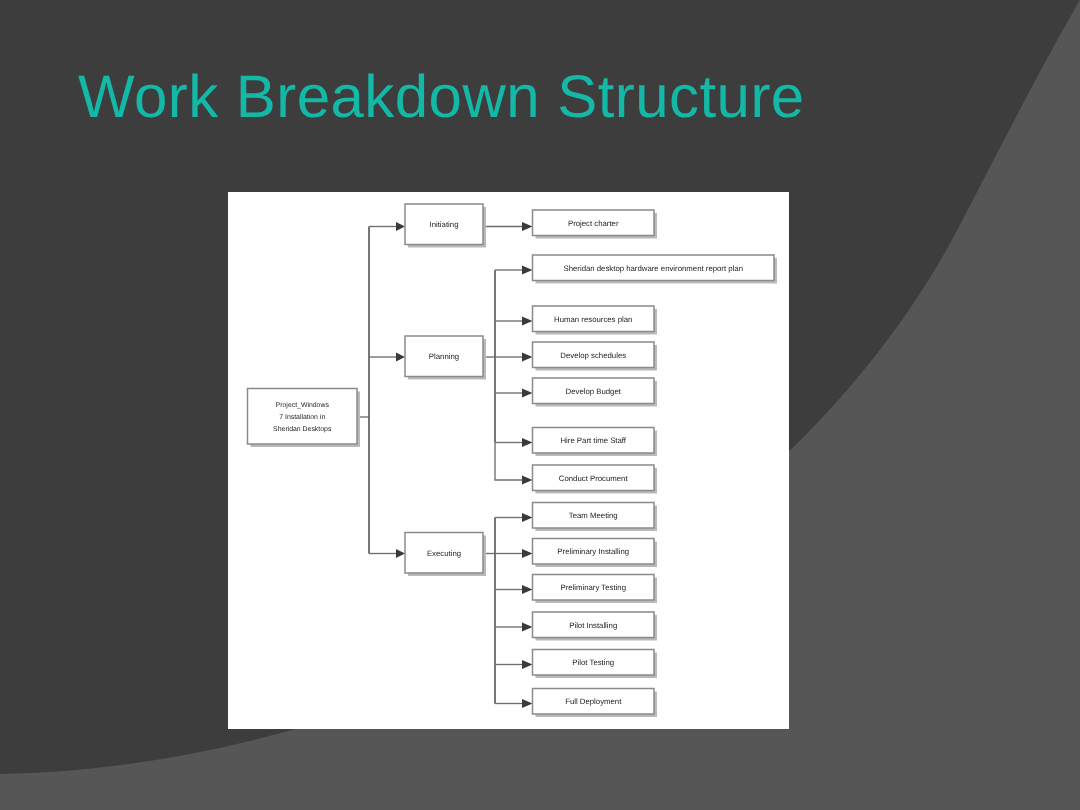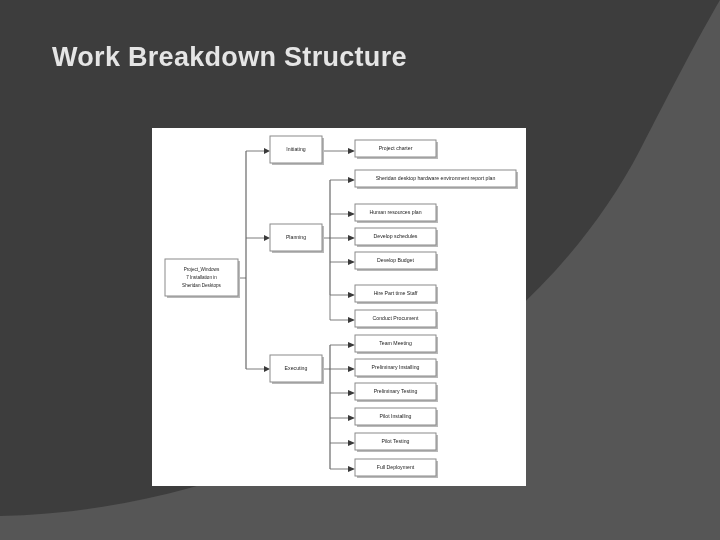--- a/index.html
+++ b/index.html
@@ -22,23 +22,23 @@
     top: 0;
     width: 720px;
     height: 540px;
     pointer-events: none;
   }
   #slide-title {
     position: absolute;
     left: 52px;
     top: 42px;
     width: 630px;
-    color: #e5e5e5;
-    font-size: 27px;
-    font-weight: bold;
+    color: #14b8a6;
+    font-size: 40px;
+    font-weight: normal;
     letter-spacing: 0.3px;
     line-height: 1.15;
     white-space: nowrap;
   }
   #diagram-canvas {
     position: absolute;
     left: 152px;
     top: 128px;
     width: 374px;
     height: 358px;

